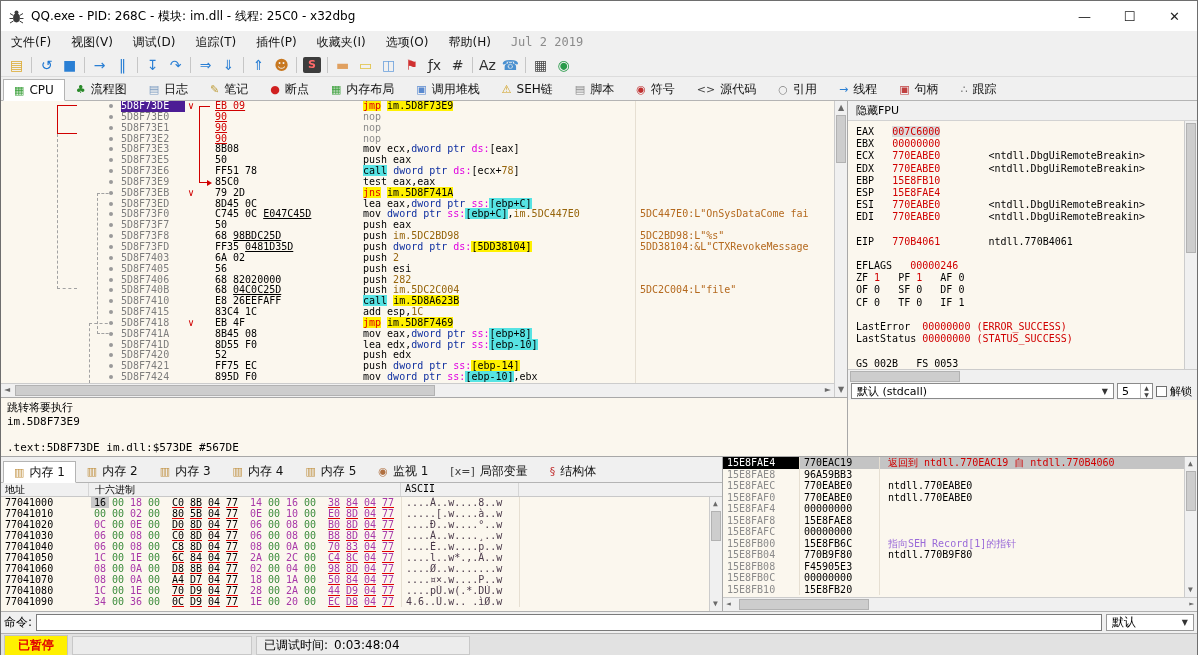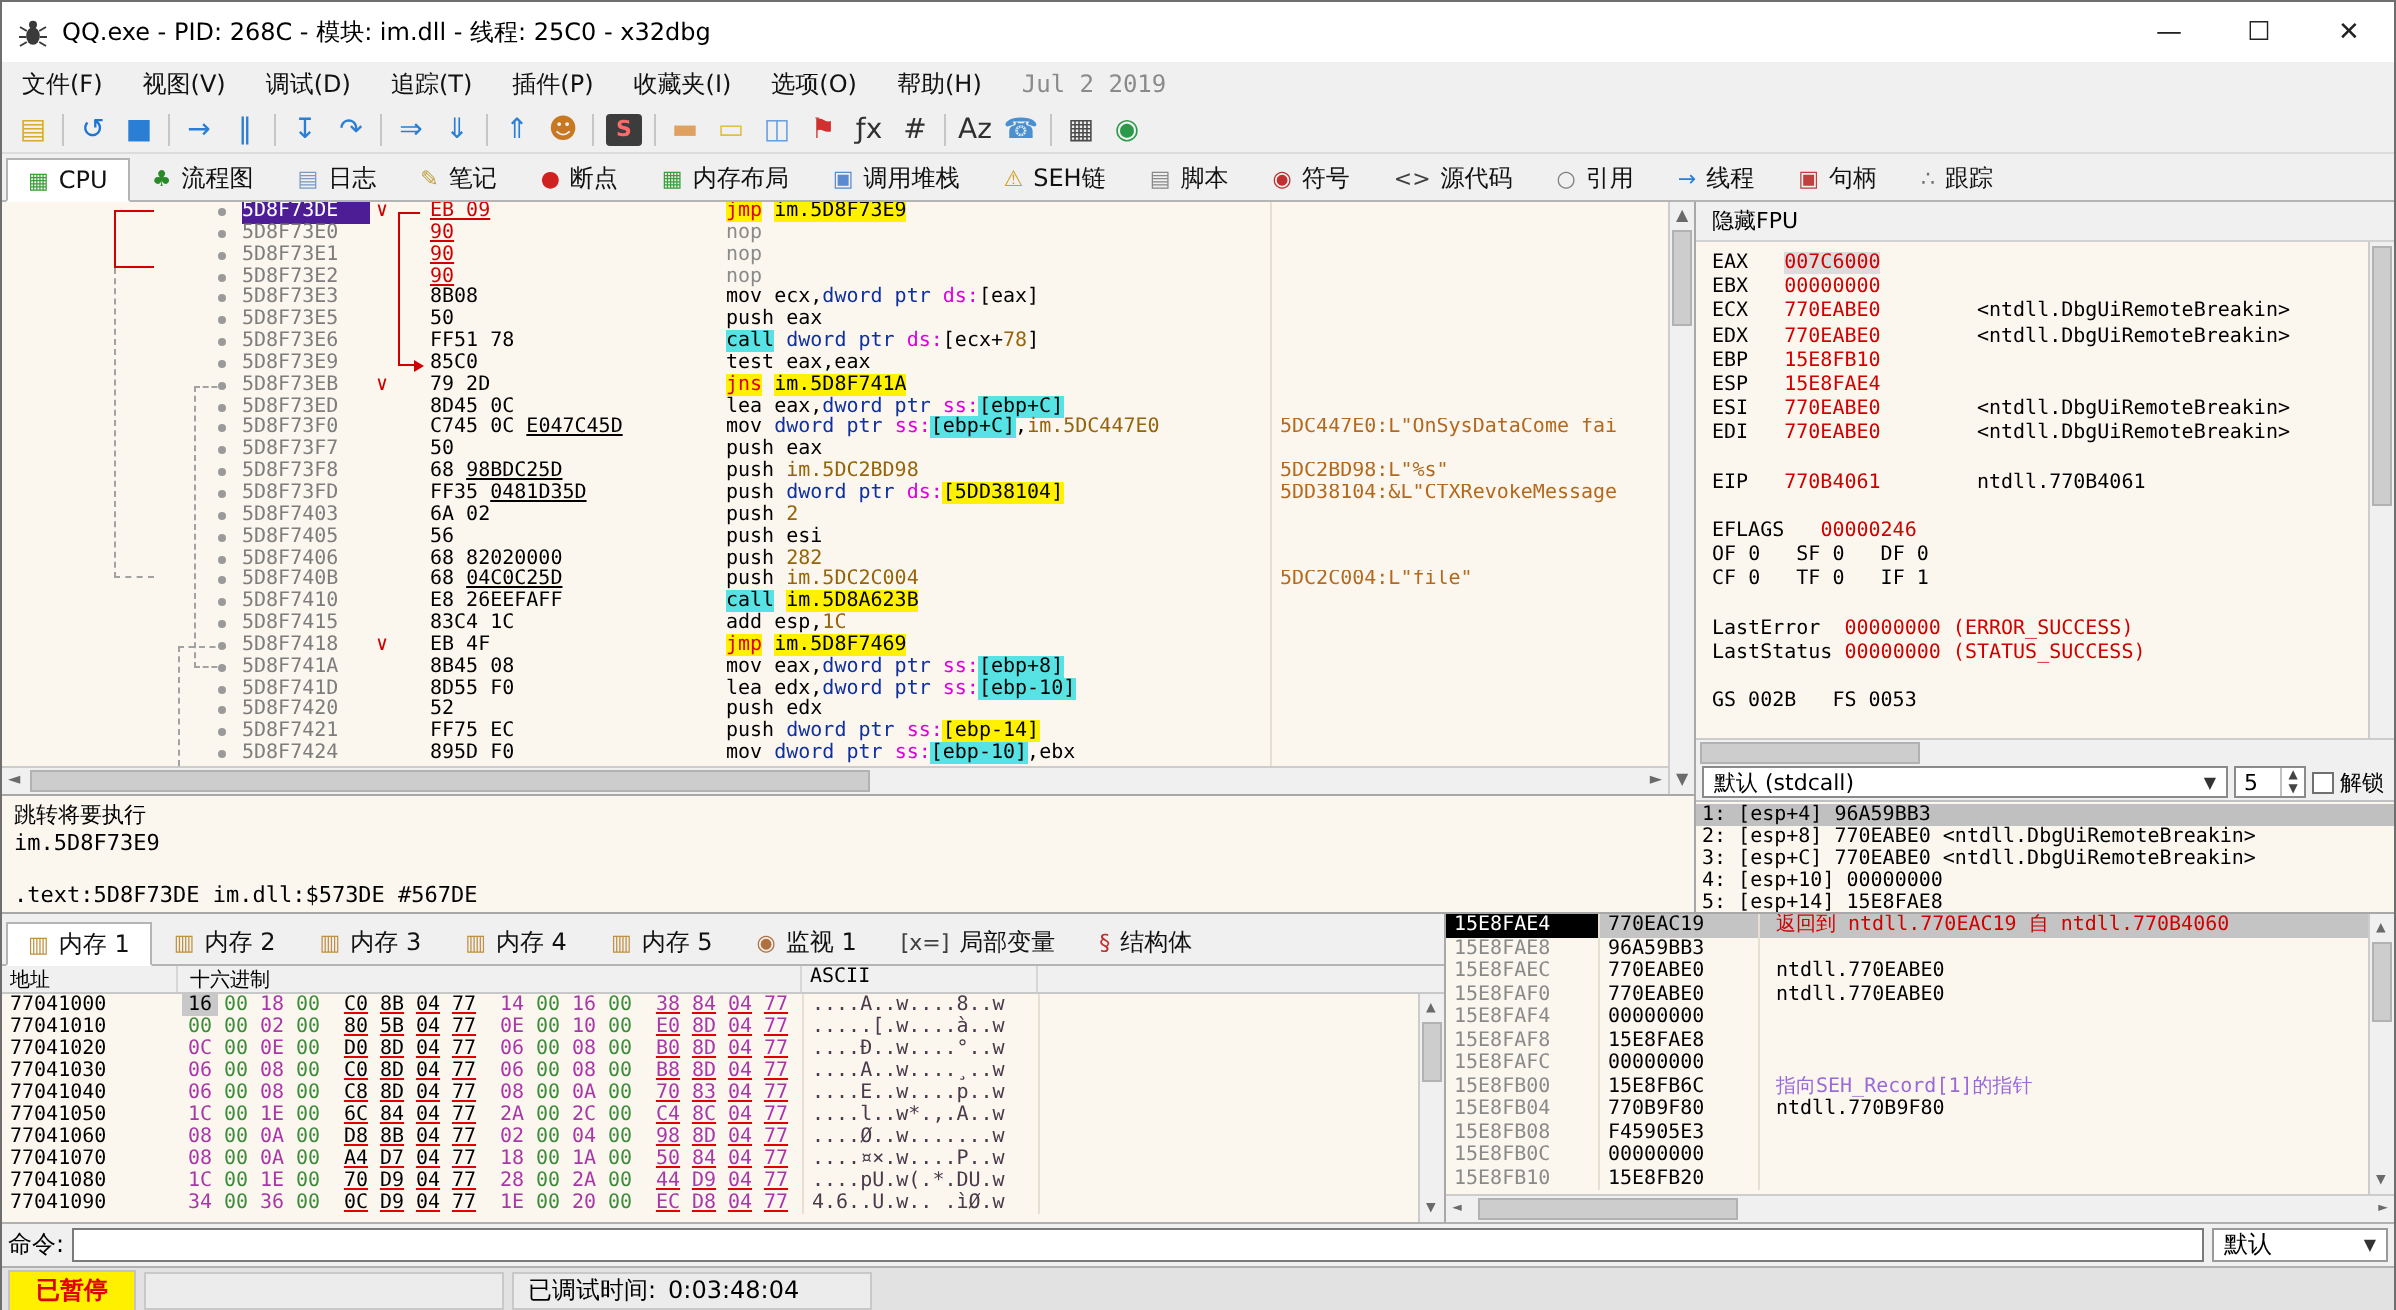--- a/index.html
+++ b/index.html
@@ -111,21 +111,21 @@
 
 .cmdbar{height:22px;display:flex;align-items:center;background:#f0f0f0;border-top:1px solid #b0b0b0;padding:0 3px;gap:4px;flex:0 0 auto}
 .cmd-input{flex:1;height:17px;background:#fff;border:1px solid #7a7a7a;font-family:"DejaVu Sans Mono",monospace;font-size:11px;padding:0 3px}
 .cmd-combo{width:88px;height:17px;background:#fff;border:1px solid #9a9a9a;display:flex;align-items:center;padding:0 5px}
 .cmd-combo .arr{margin-left:auto;font-size:8px;color:#333}
 .statusbar{height:23px;background:#e2e2e2;display:flex;align-items:center;gap:4px;padding:0 3px;border-top:1px solid #b0b0b0;flex:0 0 auto}
 .badge{background:#fff000;color:#e00000;font-weight:bold;padding:1px 13px;border:1px solid #c4c4c4}
 .sseg{border:1px solid #c8c8c8;background:#ececec;height:19px;display:flex;align-items:center;padding:0 7px}
 .sseg.msg{flex:1}
 .sseg.spare{width:180px}
-.sseg.time{width:180px;gap:6px}
+.sseg.time{width:214px;gap:6px}
 </style>
 </head>
 <body>
 
 <div class="win">
   <div class="titlebar">
     <svg width="15" height="15" viewBox="0 0 15 15">
         <ellipse cx="7.5" cy="9" rx="3.4" ry="4.4" fill="#3a3a3a"></ellipse>
         <circle cx="7.5" cy="3.4" r="2" fill="#3a3a3a"></circle>
         <g stroke="#3a3a3a" stroke-width="1">
@@ -321,20 +321,21 @@
             <div class="reg-row"><span>ECX   </span><span class="v">770EABE0</span><span>        &lt;ntdll.DbgUiRemoteBreakin&gt;</span></div>
             <div class="reg-row"><span>EDX   </span><span class="v">770EABE0</span><span>        &lt;ntdll.DbgUiRemoteBreakin&gt;</span></div>
             <div class="reg-row"><span>EBP   </span><span class="v">15E8FB10</span></div>
             <div class="reg-row"><span>ESP   </span><span class="v">15E8FAE4</span></div>
             <div class="reg-row"><span>ESI   </span><span class="v">770EABE0</span><span>        &lt;ntdll.DbgUiRemoteBreakin&gt;</span></div>
             <div class="reg-row"><span>EDI   </span><span class="v">770EABE0</span><span>        &lt;ntdll.DbgUiRemoteBreakin&gt;</span></div>
             <div class="reg-row">&nbsp;</div>
             <div class="reg-row"><span>EIP   </span><span class="v">770B4061</span><span>        ntdll.770B4061</span></div>
             <div class="reg-row">&nbsp;</div>
             <div class="reg-row"><span>EFLAGS   </span><span class="v">00000246</span></div>
+            <div class="reg-row"><span>ZF </span><span class="v">1</span><span>   PF </span><span class="v">1</span><span>   AF </span><span>0</span></div>
             <div class="reg-row"><span>OF </span><span>0</span><span>   SF </span><span>0</span><span>   DF </span><span>0</span></div>
             <div class="reg-row"><span>CF </span><span>0</span><span>   TF </span><span>0</span><span>   IF </span><span>1</span></div>
             <div class="reg-row">&nbsp;</div>
             <div class="reg-row"><span>LastError  </span><span class="v">00000000 (ERROR_SUCCESS)</span></div>
             <div class="reg-row"><span>LastStatus </span><span class="v">00000000 (STATUS_SUCCESS)</span></div>
             <div class="reg-row">&nbsp;</div>
             <div class="reg-row"><span>GS 002B   FS 0053</span></div>
           </div>
         <div class="vscroll">
           <div class="vthumb" style="top:2px;height:130px"></div>
@@ -351,27 +352,20 @@
         <div class="spin">
           <span class="num">5</span>
           <span class="ud">
               <span>▲</span>
               <span>▼</span>
             </span>
         </div>
         <span class="chk"></span>
         <span class="unlock">解锁</span>
       </div>
-      <div class="args" id="args">
-          <div class="arg-row sel">1: [esp+4] 96A59BB3</div>
-          <div class="arg-row">2: [esp+8] 770EABE0 &lt;ntdll.DbgUiRemoteBreakin&gt;</div>
-          <div class="arg-row">3: [esp+C] 770EABE0 &lt;ntdll.DbgUiRemoteBreakin&gt;</div>
-          <div class="arg-row">4: [esp+10] 00000000</div>
-          <div class="arg-row">5: [esp+14] 15E8FAE8</div>
-        </div>
     </div>
   </div>
 
   <div class="bottom">
     <div class="bleft">
       <div class="btabs" id="btabs">
           <div class="tab active">
             <span class="tab-icon" style="color: rgb(192, 144, 64);">▥</span>
             <span>内存 1</span>
           </div>

